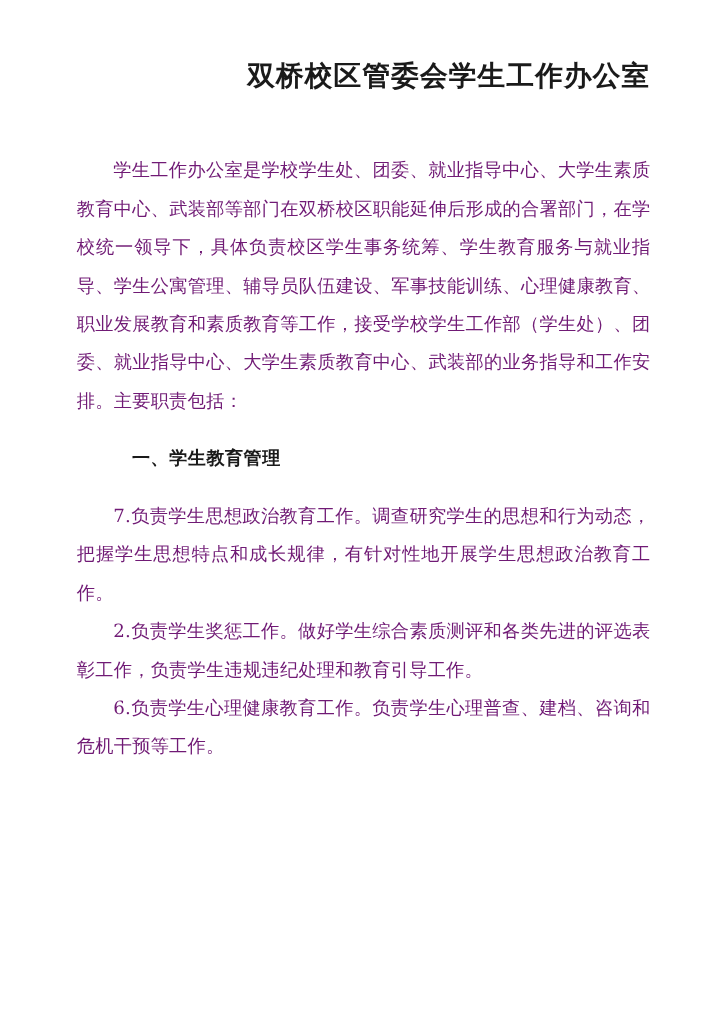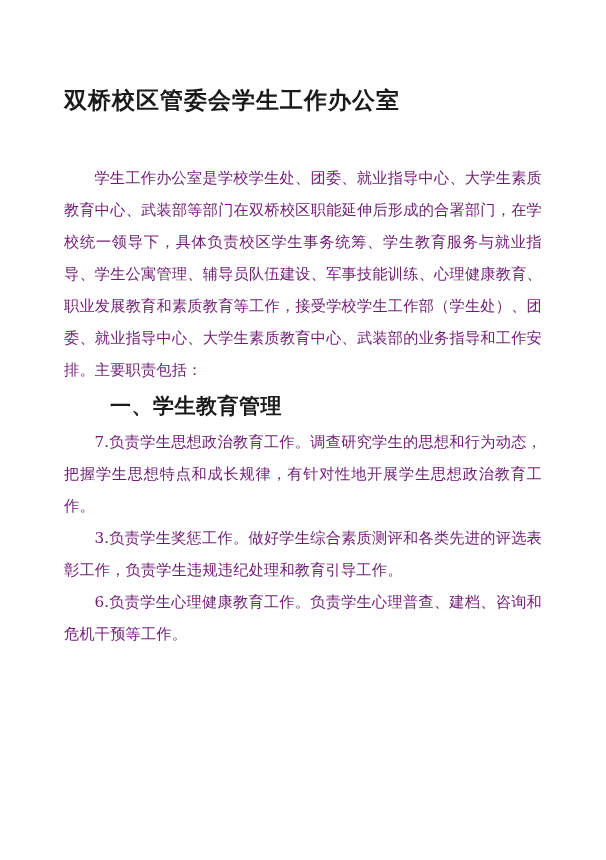--- a/index.html
+++ b/index.html
@@ -23,62 +23,62 @@
   }
   .content {
     position: absolute;
     left: 0;
     top: 0;
     width: 606px;
     padding: 0 64px;
     box-sizing: border-box;
   }
   .doc-title {
-    text-align: left;
+    text-align: right;
     font-size: 23px;
     font-weight: bold;
     letter-spacing: 1px;
     color: #1a1a1a;
-    margin-top: 84px;
+    margin-top: 48px;
     margin-bottom: 0;
     line-height: 1.4;
     font-family: "DejaVu Serif", "Liberation Serif", serif;
   }
   .body-block {
     margin-top: 46px;
   }
   p.para {
     font-size: 15.2px;
     line-height: 32px;
     color: #701a75;
     margin: 0;
     text-align: justify;
     text-justify: inter-ideograph;
     text-indent: 2em;
     letter-spacing: 0.2px;
     font-family: "DejaVu Serif", "Liberation Serif", serif;
   }
   p.heading {
-    font-size: 21px;
+    font-size: 15px;
     line-height: 32px;
     color: #1a1a1a;
-    margin: 4px;
+    margin: 16px;
     text-indent: 2em;
     font-weight: bold;
     letter-spacing: 0.5px;
     font-family: "DejaVu Serif", "Liberation Serif", serif;
   }
 </style>
 </head>
 <body>
 
 <div class="page">
   <div class="content">
     <h1 class="doc-title">双桥校区管委会学生工作办公室</h1>
     <div class="body-block">
       <p class="para">学生工作办公室是学校学生处、团委、就业指导中心、大学生素质教育中心、武装部等部门在双桥校区职能延伸后形成的合署部门，在学校统一领导下，具体负责校区学生事务统筹、学生教育服务与就业指导、学生公寓管理、辅导员队伍建设、军事技能训练、心理健康教育、职业发展教育和素质教育等工作，接受学校学生工作部（学生处）、团委、就业指导中心、大学生素质教育中心、武装部的业务指导和工作安排。主要职责包括：</p>
       <p class="heading">一、学生教育管理</p>
       <p class="para">7.负责学生思想政治教育工作。调查研究学生的思想和行为动态，把握学生思想特点和成长规律，有针对性地开展学生思想政治教育工作。</p>
-      <p class="para">3.负责学生奖惩工作。做好学生综合素质测评和各类先进的评选表彰工作，负责学生违规违纪处理和教育引导工作。</p>
+      <p class="para">2.负责学生奖惩工作。做好学生综合素质测评和各类先进的评选表彰工作，负责学生违规违纪处理和教育引导工作。</p>
       <p class="para">6.负责学生心理健康教育工作。负责学生心理普查、建档、咨询和危机干预等工作。</p>
     </div>
   </div>
 </div>
 
 </body></html>

